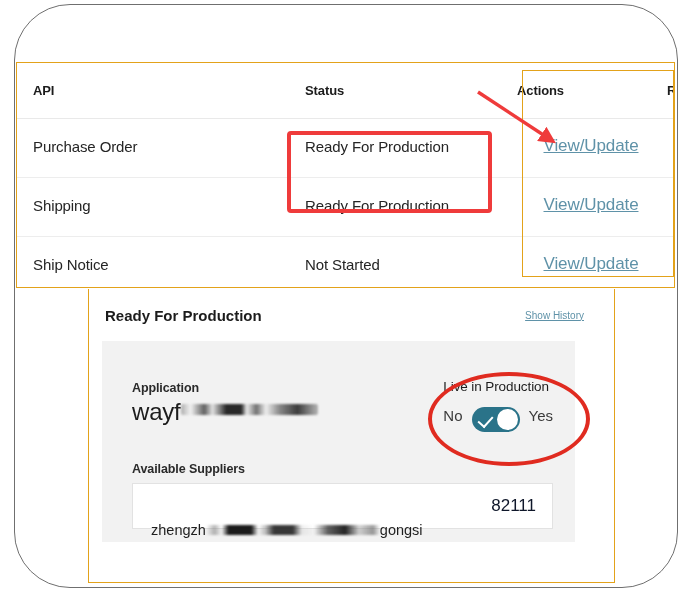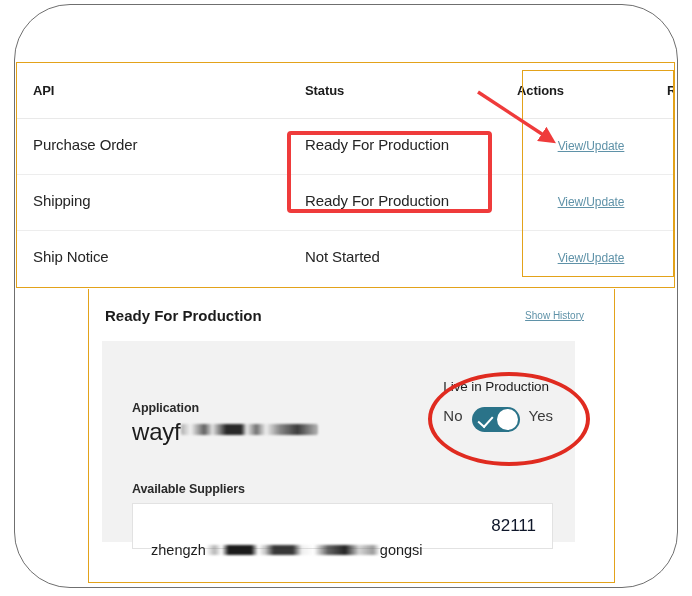--- a/index.html
+++ b/index.html
@@ -81,21 +81,21 @@
     padding-left: 2px !important;
     font-size: 17px;
     color: #1c1c1c;
     white-space: nowrap;
     overflow: visible;
   }
 
   a.link {
     color: #5f92a8;
     text-decoration: underline;
-    font-size: 12px;
+    font-size: 17px;
     cursor: pointer;
   }
 
   
   #actions-col-box {
     position: absolute;
     left: 522px;
     top: 70px;
     width: 152px;
     height: 207px;
@@ -146,21 +146,20 @@
     width: 473px;
     height: 201px;
     background: #f2f2f2;
     box-sizing: border-box;
   }
   .field-label {
     font-size: 12.5px;
     font-weight: bold;
     color: #2a2a2a;
     letter-spacing: -0.1px;
-    margin-top: 20px;
   }
   #application-block {
     position: absolute;
     left: 30px;
     top: 40px;
   }
   #application-value {
     font-size: 24px;
     color: #1c1c1c;
     margin-top: 3px;

